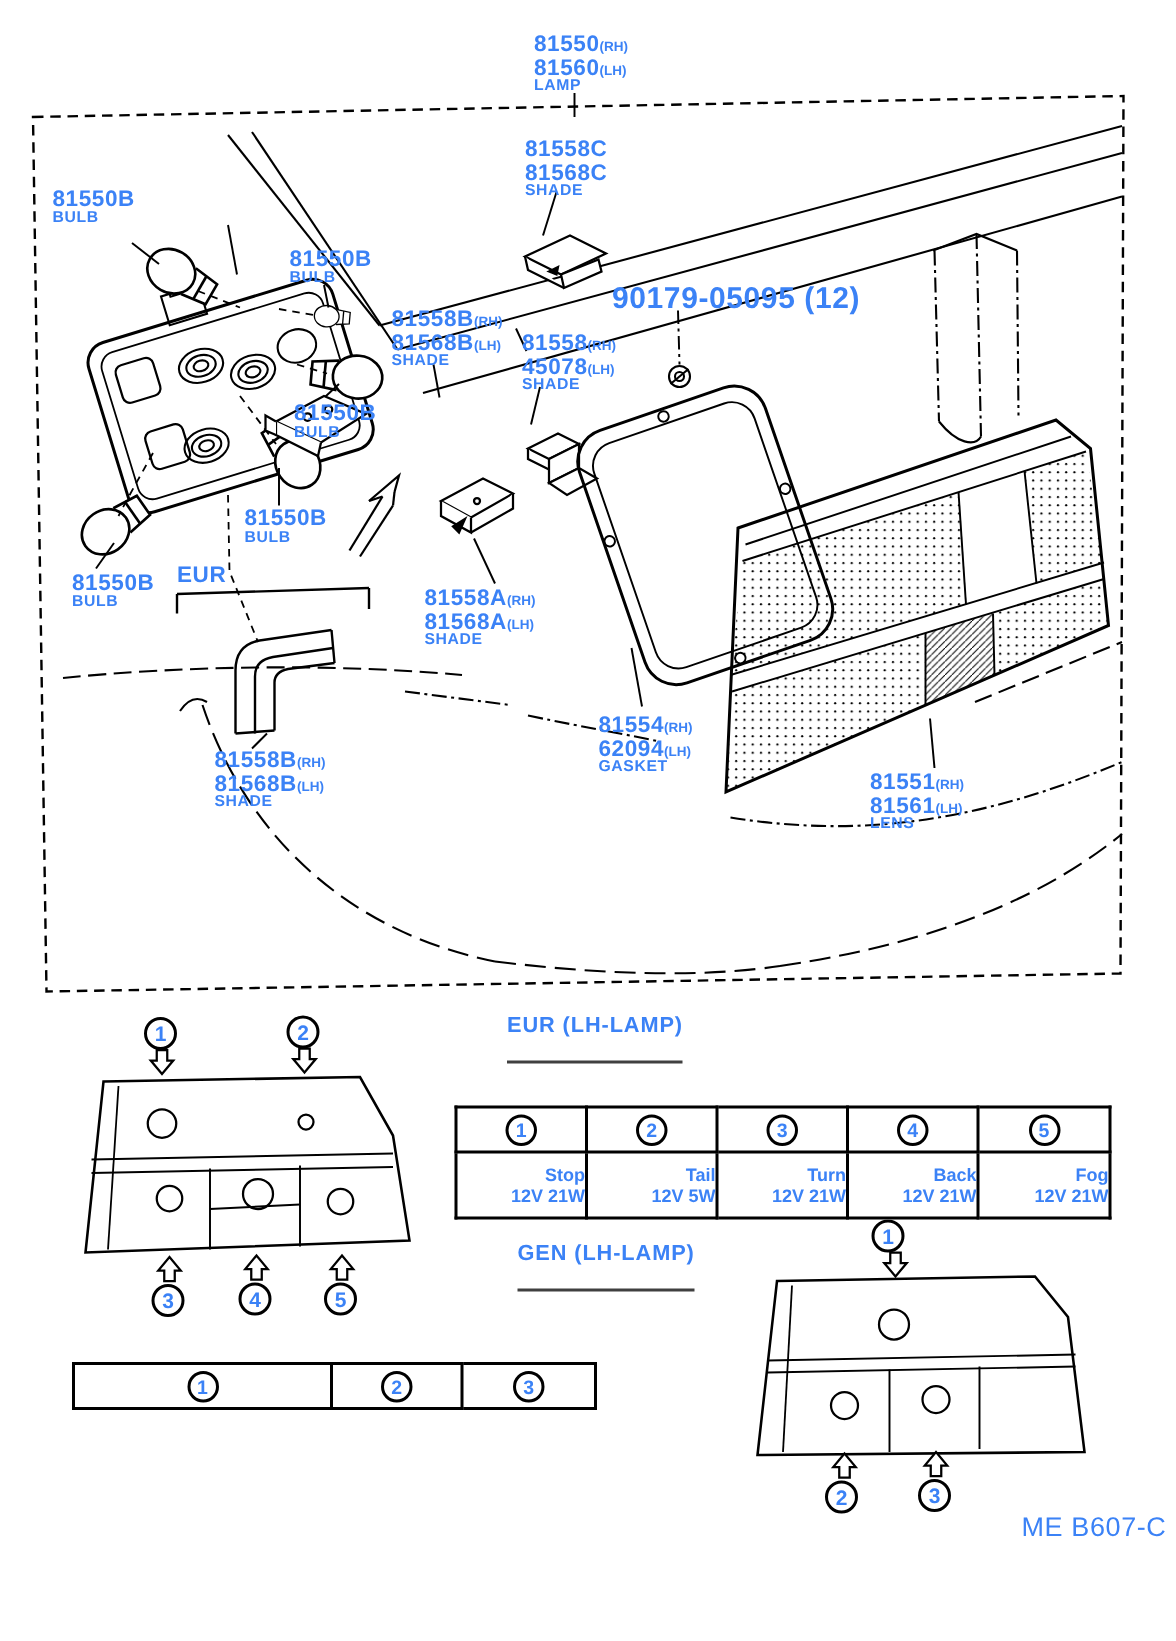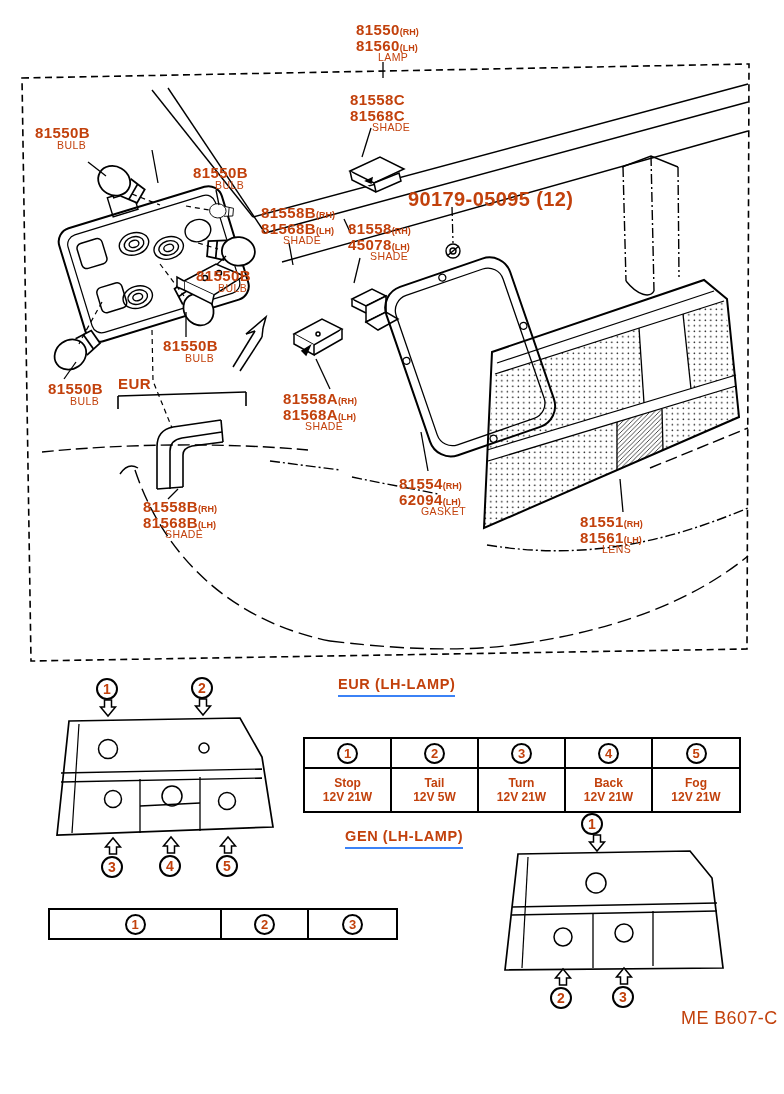--- a/index.html
+++ b/index.html
@@ -1,32 +1,32 @@
 <!DOCTYPE html>
 <html><head>
 <meta charset="utf-8">
 <style>
   html,body{margin:0;padding:0;background:#fff;}
   #page{position:relative;width:784px;height:1094px;background:#fff;overflow:hidden;
-        font-family:"Liberation Sans",sans-serif;color:#c2410c;}
+        font-family:"Liberation Sans",sans-serif;color:#3b82f6;}
   svg{position:absolute;left:0;top:0;}
   .plabel{position:absolute;line-height:1.04;white-space:nowrap;}
   .pnum{font-weight:bold;font-size:15px;letter-spacing:.4px;}
   .pnum .suf{font-size:9px;font-weight:bold;letter-spacing:0;}
-  .pcap{font-size:10.5px;font-weight:normal;letter-spacing:.4px;margin-top:-1px;margin-left:22px;}
+  .pcap{font-size:10.5px;font-weight:bold;letter-spacing:.4px;margin-top:-1px;}
   .single .pnum{font-size:20px;}
   .heading{position:absolute;font-weight:bold;font-size:14.5px;letter-spacing:.6px;
-           border-bottom:2px solid #3b82f6;padding-bottom:3px;white-space:nowrap;}
+           border-bottom:2px solid #404040;padding-bottom:15px;white-space:nowrap;}
   .marker{position:absolute;width:22px;height:22px;border:2px solid #000;border-radius:50%;
           display:flex;align-items:center;justify-content:center;
           font-weight:bold;font-size:14px;background:#fff;box-sizing:border-box;}
   table.spec{position:absolute;border-collapse:collapse;table-layout:fixed;background:#fff;}
   table.spec th,table.spec td{border:2px solid #000;text-align:center;vertical-align:middle;padding:0;}
   table.spec th{height:28px;}
-  table.spec td{height:42px;}
+  table.spec td{height:42px;text-align:right;}
   .tmark{display:inline-flex;width:21px;height:21px;border:2px solid #000;border-radius:50%;
          align-items:center;justify-content:center;font-weight:bold;font-size:13px;box-sizing:border-box;}
   .cn,.cs{font-weight:bold;font-size:12px;line-height:1.2;}
   .footer-code{position:absolute;font-weight:normal;font-size:18px;letter-spacing:.4px;}
 </style>
 </head>
 <body>
 
 <div id="page">
 

